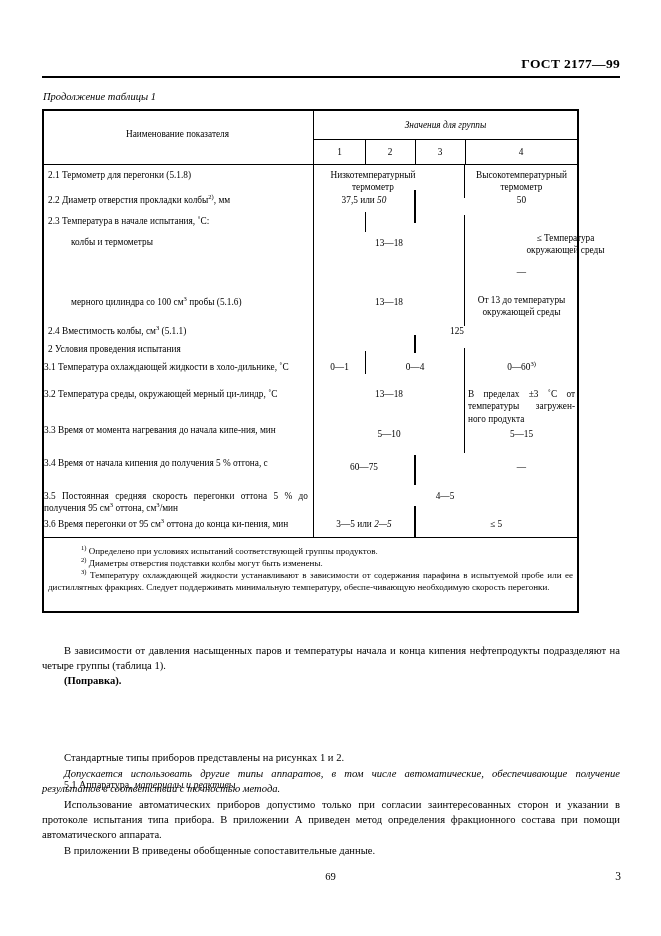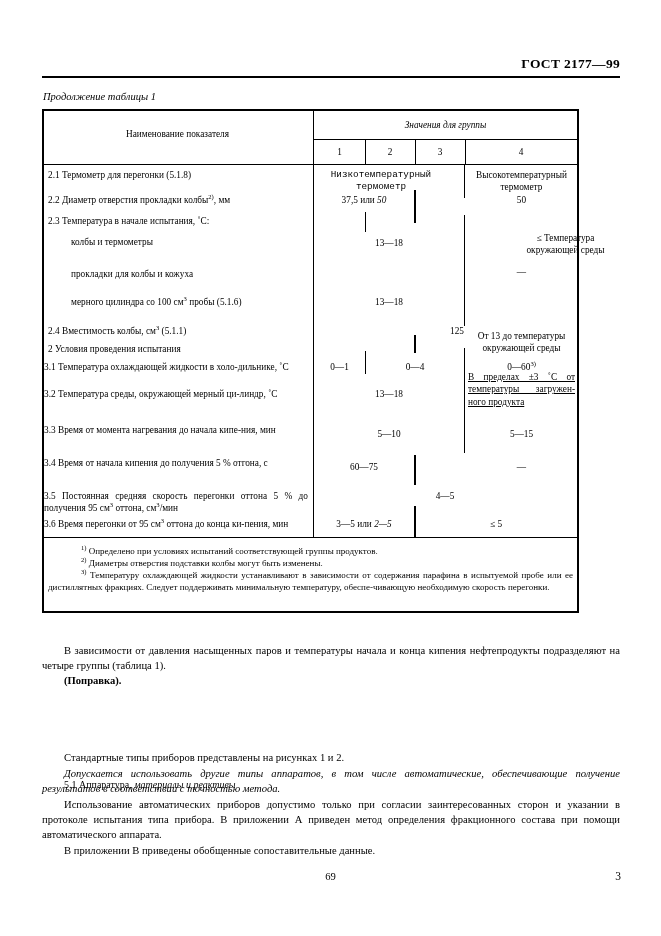--- a/index.html
+++ b/index.html
@@ -172,53 +172,52 @@
   <div class="cellblk c-ctr hdr-group" style="left:314px; top:119px; width:263px;font-style:italic;">Значения для группы</div>
   <div class="cellblk c-ctr hdr-num" style="left:314px; top:146px; width:51px;">1</div>
   <div class="cellblk c-ctr hdr-num" style="left:365px; top:146px; width:50px;">2</div>
   <div class="cellblk c-ctr hdr-num" style="left:415px; top:146px; width:50px;">3</div>
   <div class="cellblk c-ctr hdr-num" style="left:465px; top:146px; width:112px;">4</div>
 
   <div class="cellblk c-left" style="left:48px; top:169px; width:258px;">2.1  Термометр для перегонки (5.1.8)</div>
   <div class="cellblk c-left" style="left:48px; top:194px; width:258px;">2.2  Диаметр отверстия прокладки колбы<sup>2)</sup>, мм</div>
   <div class="cellblk c-left" style="left:48px; top:215px; width:258px;">2.3  Температура в начале испытания, ˚С:</div>
   <div class="cellblk c-left" style="left:71px; top:236px; width:235px;">колбы и термометры</div>
-  <div class="cellblk c-left" style="left:71px; top:268px; width:235px;">прокладки для колбы и кожуха</div>
   <div class="cellblk c-left" style="left:71px; top:296px; width:235px;">мерного цилиндра со 100 см<sup>3</sup> пробы (5.1.6)</div>
   <div class="cellblk c-left" style="left:48px; top:325px; width:258px;">2.4  Вместимость колбы, см<sup>3</sup> (5.1.1)</div>
   <div class="cellblk c-left" style="left:48px; top:343px; width:258px;">2  Условия проведения испытания</div>
   <div class="cellblk c-left" style="left:44px; top:361px; width:264px; text-align:justify; text-align-last:left;">3.1  Температура охлаждающей жидкости в холо-дильнике, ˚С</div>
   <div class="cellblk c-left" style="left:44px; top:388px; width:264px;">3.2  Температура среды, окружающей мерный ци-линдр, ˚С</div>
   <div class="cellblk c-left" style="left:44px; top:424px; width:264px;">3.3  Время от момента нагревания до начала кипе-ния, мин</div>
   <div class="cellblk c-left" style="left:44px; top:457px; width:264px;">3.4  Время  от  начала  кипения  до  получения  5 % отгона, с</div>
   <div class="cellblk c-left" style="left:44px; top:490px; width:264px;">3.5  Постоянная средняя скорость перегонки оттона 5 % до получения 95 см<sup>3</sup>  оттона, см<sup>3</sup>/мин</div>
   <div class="cellblk c-left" style="left:44px; top:518px; width:264px;">3.6  Время перегонки от 95 см<sup>3</sup> оттона до конца ки-пения, мин</div>
 
-  <div class="cellblk c-ctr" style="left:306px; top:169px; width:150px;font-family:Liberation Mono, monospace;">Низкотемпературный<br>термометр</div>
+  <div class="cellblk c-ctr" style="left:298px; top:169px; width:150px;">Низкотемпературный<br>термометр</div>
   <div class="cellblk c-ctr" style="left:466px; top:169px; width:111px;">Высокотемпературный<br>термометр</div>
 
   <div class="cellblk c-ctr" style="left:314px; top:194px; width:100px;">37,5 или <i>50</i></div>
   <div class="cellblk c-ctr" style="left:466px; top:194px; width:111px;">50</div>
 
   <div class="cellblk c-ctr" style="left:314px; top:237px; width:150px;">13—18</div>
   <div class="cellblk c-ctr" style="left:466px; top:232px; width:111px;padding-left:44px;">≤ Температура<br>окружающей среды</div>
 
   <div class="cellblk c-ctr" style="left:466px; top:266px; width:111px;">—</div>
 
   <div class="cellblk c-ctr" style="left:314px; top:296px; width:150px;">13—18</div>
-  <div class="cellblk c-ctr" style="left:466px; top:294px; width:111px;margin-top:36px;">От 13 до температуры<br>окружающей среды</div>
+  <div class="cellblk c-ctr" style="left:466px; top:294px; width:111px;">От 13 до температуры<br>окружающей среды</div>
 
   <div class="cellblk c-ctr" style="left:314px; top:325px; width:150px; text-align:right;">125</div>
 
   <div class="cellblk c-ctr" style="left:314px; top:361px; width:51px;">0—1</div>
   <div class="cellblk c-ctr" style="left:365px; top:361px; width:100px;">0—4</div>
   <div class="cellblk c-ctr" style="left:466px; top:361px; width:111px;">0—60<sup>3)</sup></div>
 
   <div class="cellblk c-ctr" style="left:314px; top:388px; width:150px;">13—18</div>
-  <div class="cellblk" style="left:468px; top:371px; width:107px; text-align:justify; text-align-last:left;text-decoration:underline;">В  пределах  ±3 ˚С  от температуры загружен-ного продукта</div>
+  <div class="cellblk" style="left:468px; top:388px; width:107px; text-align:justify; text-align-last:left;">В  пределах  ±3 ˚С  от температуры загружен-ного продукта</div>
 
   <div class="cellblk c-ctr" style="left:314px; top:428px; width:150px;">5—10</div>
   <div class="cellblk c-ctr" style="left:466px; top:428px; width:111px;">5—15</div>
 
   <div class="cellblk c-ctr" style="left:314px; top:461px; width:100px;">60—75</div>
   <div class="cellblk c-ctr" style="left:466px; top:461px; width:111px;">—</div>
 
   <div class="cellblk c-ctr" style="left:390px; top:490px; width:110px;">4—5</div>
 
   <div class="cellblk c-ctr" style="left:314px; top:518px; width:100px;">3—5 или <i>2—5</i></div>

